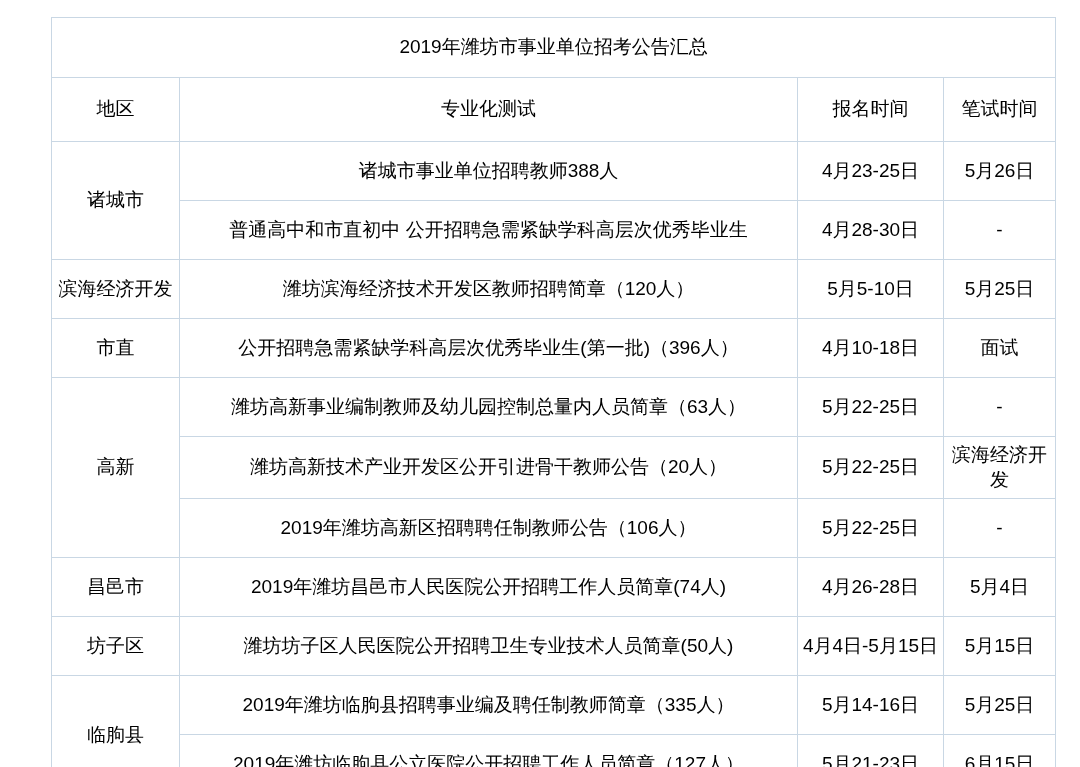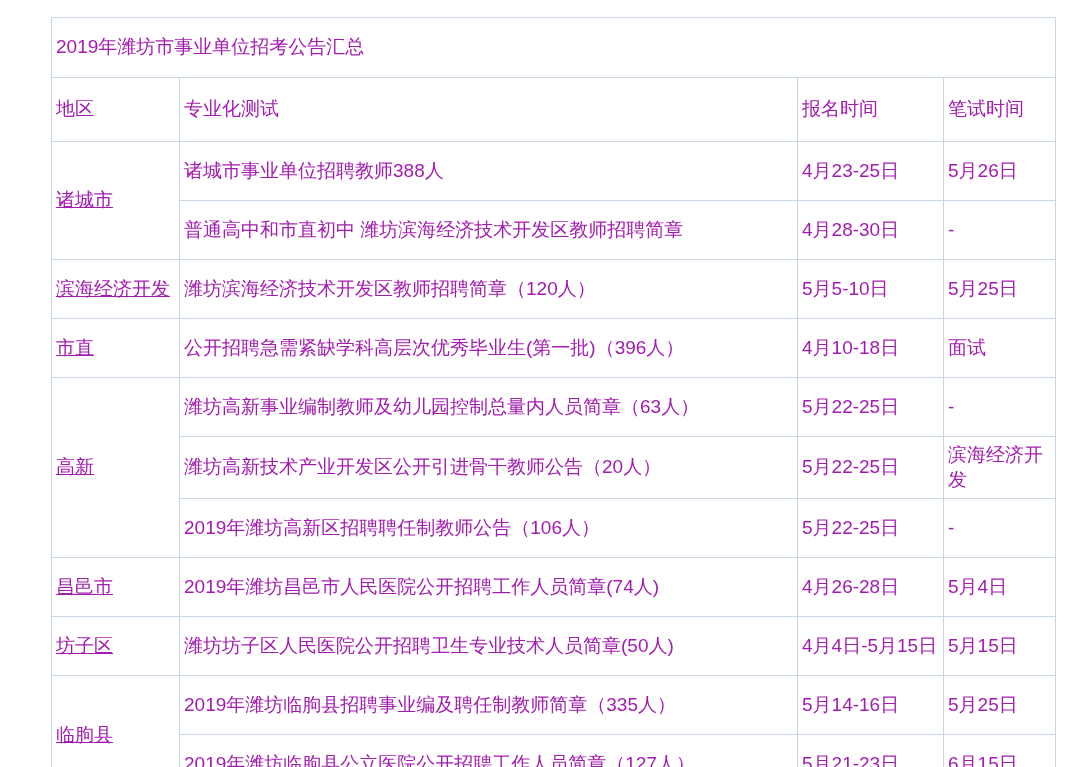--- a/index.html
+++ b/index.html
@@ -24,42 +24,41 @@
     border-collapse: collapse;
     table-layout: fixed;
     margin-left: 51px;
     margin-top: 17px;
     width: 974px;
     background: #ffffff;
   }
   table.announcement-table td,
   table.announcement-table th {
     border: 1px solid #c9d7e4;
-    text-align: left;
+    text-align: center;
     vertical-align: middle;
     font-weight: normal;
     font-size: 19px;
-    color: #a21caf;
+    color: #000000;
     padding: 6px 4px;
     line-height: 1.3;
   }
   .title-cell {
     font-size: 20px;
     color: #000000;
     height: 47px;
     background: #ffffff;
   }
   .header-row td {
     font-size: 19px;
     height: 51px;
   }
   .region-cell {
     font-size: 19px;
     color: #000000;
-    text-decoration: underline;
   }
   .link-cell {
     color: #ff0000;
     font-size: 19px;
   }
   .date-cell {
     font-size: 19px;
     color: #000000;
   }
   .exam-cell {
@@ -94,21 +93,21 @@
         <td>笔试时间</td>
       </tr>
 
       <tr class="row-h-1">
         <td class="region-cell" rowspan="2">诸城市</td>
         <td class="link-cell">诸城市事业单位招聘教师388人</td>
         <td class="date-cell">4月23-25日</td>
         <td class="exam-cell">5月26日</td>
       </tr>
       <tr class="row-h-1">
-        <td class="link-cell">普通高中和市直初中 潍坊滨海经济技术开发区教师招聘简章</td>
+        <td class="link-cell">普通高中和市直初中 公开招聘急需紧缺学科高层次优秀毕业生</td>
         <td class="date-cell">4月28-30日</td>
         <td class="exam-cell">-</td>
       </tr>
 
       <tr class="row-h-1">
         <td class="region-cell">滨海经济开发</td>
         <td class="link-cell">潍坊滨海经济技术开发区教师招聘简章（120人）</td>
         <td class="date-cell">5月5-10日</td>
         <td class="exam-cell">5月25日</td>
       </tr>

